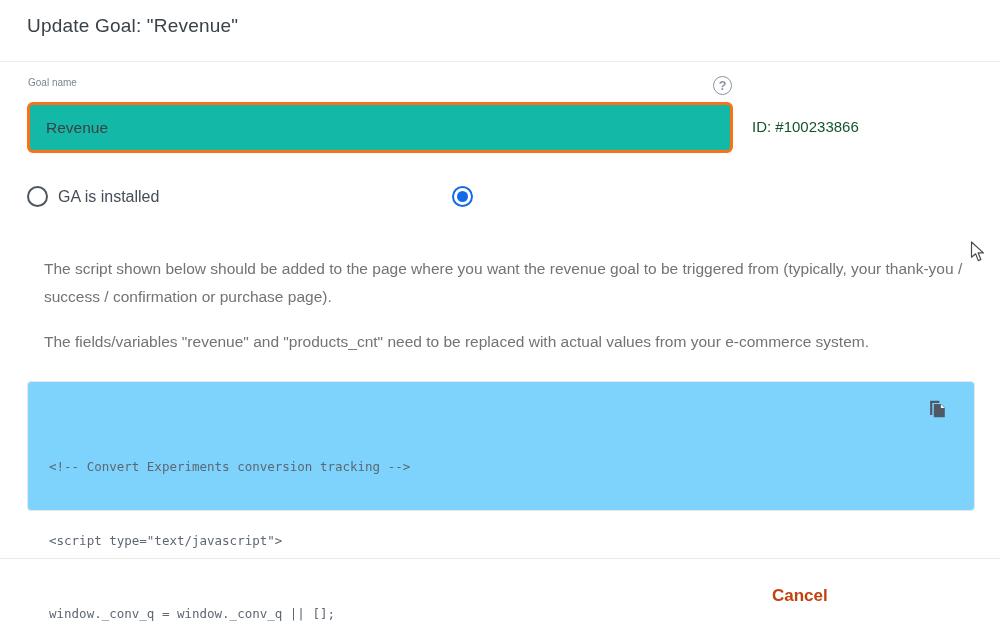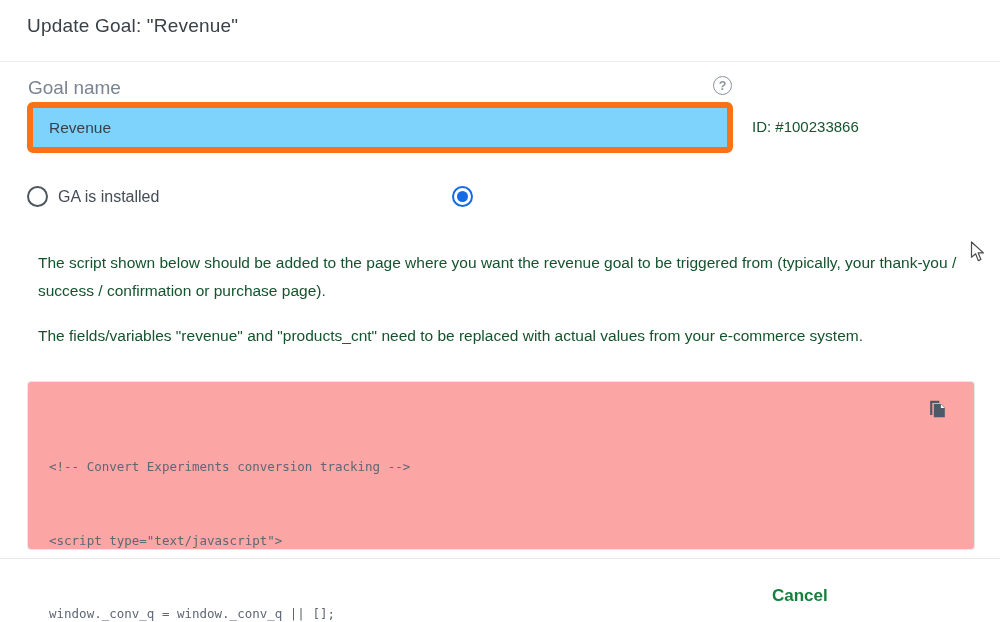--- a/index.html
+++ b/index.html
@@ -13,31 +13,31 @@
   
   .dialog-title {
     position:absolute; left:27px; top:15px; margin:0;
     font-size:19px; font-weight:500; color:#3a4147; letter-spacing:0.2px;
   }
   .header-divider { position:absolute; left:0; top:61px; width:1000px; height:1px; background:#ececec; }
 
   
   .goal-name-label {
     position:absolute; left:28px; top:77px;
-    font-size:19px; color:#7b8492;
+    font-size:10px; color:#7b8492;
   }
   .help-icon {
     position:absolute; left:713px; top:76px; width:19px; height:19px;
     border:1.5px solid #8a93a2; border-radius:50%;
     color:#8a93a2; font-size:12.5px; font-weight:600;
     display:flex; align-items:center; justify-content:center; cursor:pointer;
   }
   .goal-name-input {
     position:absolute; left:27px; top:102px; width:706px; height:51px;
-    border:6px solid #f97316; border-radius:6px; background:#7dd3fc;
+    border:3px solid #f97316; border-radius:6px; background:#14b8a6;
     padding:0 16px; font-size:15.5px; color:#3a4147;
     font-family:"Liberation Sans", sans-serif; outline:none;
   }
   .goal-id {
     position:absolute; left:752px; top:118px;
     font-size:15px; color:#14532d;
   }
 
   
   .radio-row { position:absolute; left:0; top:186px; width:1000px; height:24px;text-align:right; }
@@ -49,49 +49,49 @@
     border:2.5px solid #4d565f; background:#fff; flex:0 0 auto;
     display:flex; align-items:center; justify-content:center;
   }
   .radio-option.selected .radio-circle { border-color:#1569e6; }
   .radio-dot { width:11px; height:11px; border-radius:50%; background:transparent; }
   .radio-option.selected .radio-dot { background:#1569e6; }
   .radio-label { margin-left:10px; font-size:16px; color:#454d57; }
 
   
   .para {
-    position:absolute; left:27px; width:952px; margin:11px;
-    font-size:15.5px; line-height:27.5px; color:#14532d;
+    position:absolute; left:27px; width:952px; margin:17px;
+    font-size:15.5px; line-height:27.5px; color:#737373;
   }
   .para.p1 { top:238px; }
   .para.p2 { top:311px; }
 
   
   .code-block {
-    position:absolute; left:27px; top:381px; width:948px; height:169px;
-    background:#fca5a5; border:1px solid #e5e8ee; border-radius:4px;
+    position:absolute; left:27px; top:381px; width:948px; height:130px;
+    background:#7dd3fc; border:1px solid #e5e8ee; border-radius:4px;
   }
   .code-lines {
     position:absolute; left:21px; top:24px; right:60px;
     font-family:"DejaVu Sans Mono","Liberation Mono",monospace;
     font-size:12.5px; line-height:24.5px; color:#5e6773; white-space:pre;
   }
   .copy-button {
     position:absolute; right:24px; top:14px; width:26px; height:26px;
     background:transparent; border:none; padding:0; cursor:pointer;
     display:flex; align-items:center; justify-content:center;
   }
 
   
   .footer-divider { position:absolute; left:0; top:558px; width:1000px; height:1px; background:#e9e9e9; }
   .cancel-button {
     position:absolute; left:758px; top:578px; height:36px; padding:0 14px;
     background:transparent; border:none; cursor:pointer;
     font-family:"Liberation Sans", sans-serif;
-    font-size:17px; font-weight:600; color:#15803d;
+    font-size:17px; font-weight:600; color:#c2410c;
   }
   .save-button {
     position:absolute; left:858px; top:577px; width:128px; height:37px;
     background:#0d6bfb; border:none; border-radius:8px; cursor:pointer;
     font-family:"Liberation Sans", sans-serif;
     font-size:16.5px; font-weight:700; color:#ffffff;
   }
 
   
   .mouse-cursor { position:absolute; left:970px; top:241px; width:15px; height:22px; pointer-events:none; }

